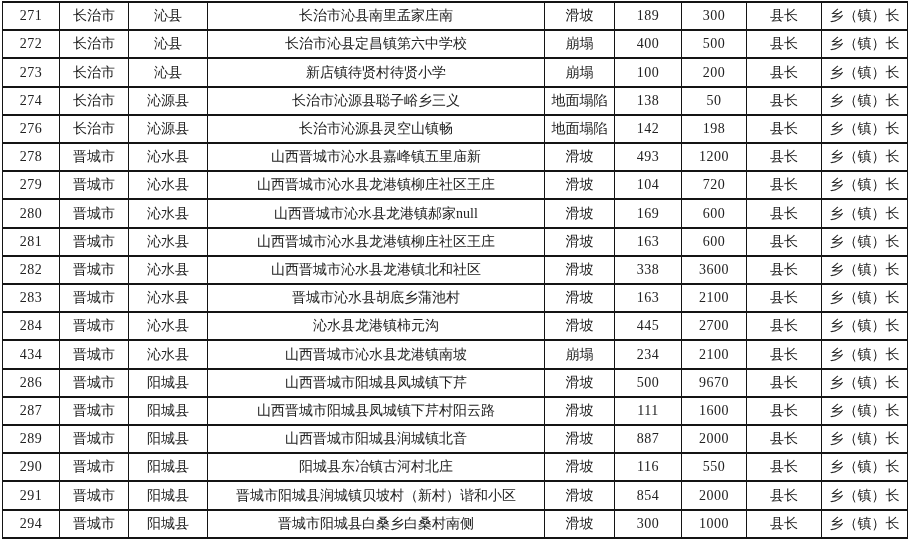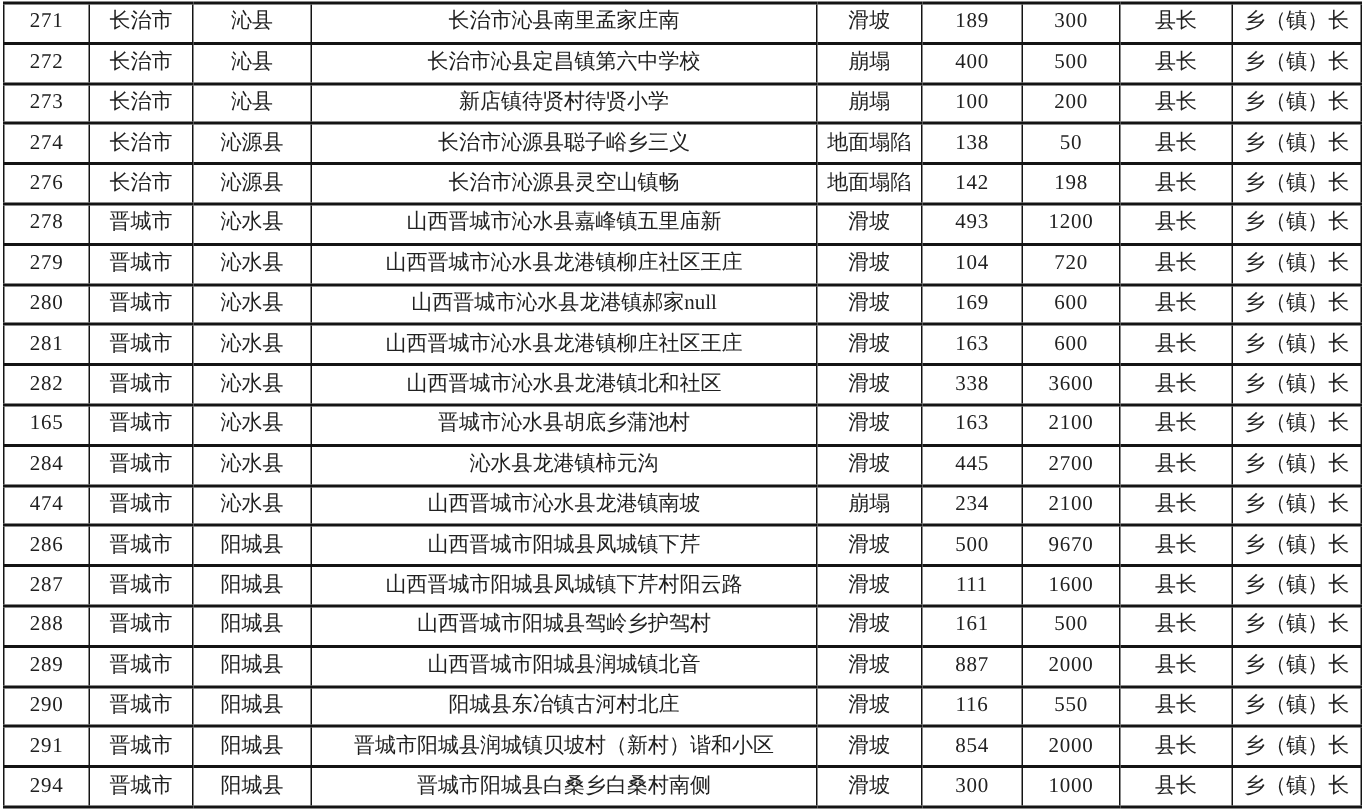--- a/index.html
+++ b/index.html
@@ -171,21 +171,21 @@
           <td class="cell-city">晋城市</td>
           <td class="cell-county">沁水县</td>
           <td class="cell-location">山西晋城市沁水县龙港镇北和社区</td>
           <td class="cell-hazard_type">滑坡</td>
           <td class="cell-count1">338</td>
           <td class="cell-count2">3600</td>
           <td class="cell-responsible_county">县长</td>
           <td class="cell-responsible_town">乡（镇）长</td>
         </tr>
         <tr>
-          <td class="cell-no">165</td>
+          <td class="cell-no">283</td>
           <td class="cell-city">晋城市</td>
           <td class="cell-county">沁水县</td>
           <td class="cell-location">晋城市沁水县胡底乡蒲池村</td>
           <td class="cell-hazard_type">滑坡</td>
           <td class="cell-count1">163</td>
           <td class="cell-count2">2100</td>
           <td class="cell-responsible_county">县长</td>
           <td class="cell-responsible_town">乡（镇）长</td>
         </tr>
         <tr>
@@ -193,21 +193,21 @@
           <td class="cell-city">晋城市</td>
           <td class="cell-county">沁水县</td>
           <td class="cell-location">沁水县龙港镇柿元沟</td>
           <td class="cell-hazard_type">滑坡</td>
           <td class="cell-count1">445</td>
           <td class="cell-count2">2700</td>
           <td class="cell-responsible_county">县长</td>
           <td class="cell-responsible_town">乡（镇）长</td>
         </tr>
         <tr>
-          <td class="cell-no">474</td>
+          <td class="cell-no">434</td>
           <td class="cell-city">晋城市</td>
           <td class="cell-county">沁水县</td>
           <td class="cell-location">山西晋城市沁水县龙港镇南坡</td>
           <td class="cell-hazard_type">崩塌</td>
           <td class="cell-count1">234</td>
           <td class="cell-count2">2100</td>
           <td class="cell-responsible_county">县长</td>
           <td class="cell-responsible_town">乡（镇）长</td>
         </tr>
         <tr>
@@ -222,31 +222,20 @@
           <td class="cell-responsible_town">乡（镇）长</td>
         </tr>
         <tr>
           <td class="cell-no">287</td>
           <td class="cell-city">晋城市</td>
           <td class="cell-county">阳城县</td>
           <td class="cell-location">山西晋城市阳城县凤城镇下芹村阳云路</td>
           <td class="cell-hazard_type">滑坡</td>
           <td class="cell-count1">111</td>
           <td class="cell-count2">1600</td>
-          <td class="cell-responsible_county">县长</td>
-          <td class="cell-responsible_town">乡（镇）长</td>
-        </tr>
-        <tr>
-          <td class="cell-no">288</td>
-          <td class="cell-city">晋城市</td>
-          <td class="cell-county">阳城县</td>
-          <td class="cell-location">山西晋城市阳城县驾岭乡护驾村</td>
-          <td class="cell-hazard_type">滑坡</td>
-          <td class="cell-count1">161</td>
-          <td class="cell-count2">500</td>
           <td class="cell-responsible_county">县长</td>
           <td class="cell-responsible_town">乡（镇）长</td>
         </tr>
         <tr>
           <td class="cell-no">289</td>
           <td class="cell-city">晋城市</td>
           <td class="cell-county">阳城县</td>
           <td class="cell-location">山西晋城市阳城县润城镇北音</td>
           <td class="cell-hazard_type">滑坡</td>
           <td class="cell-count1">887</td>

